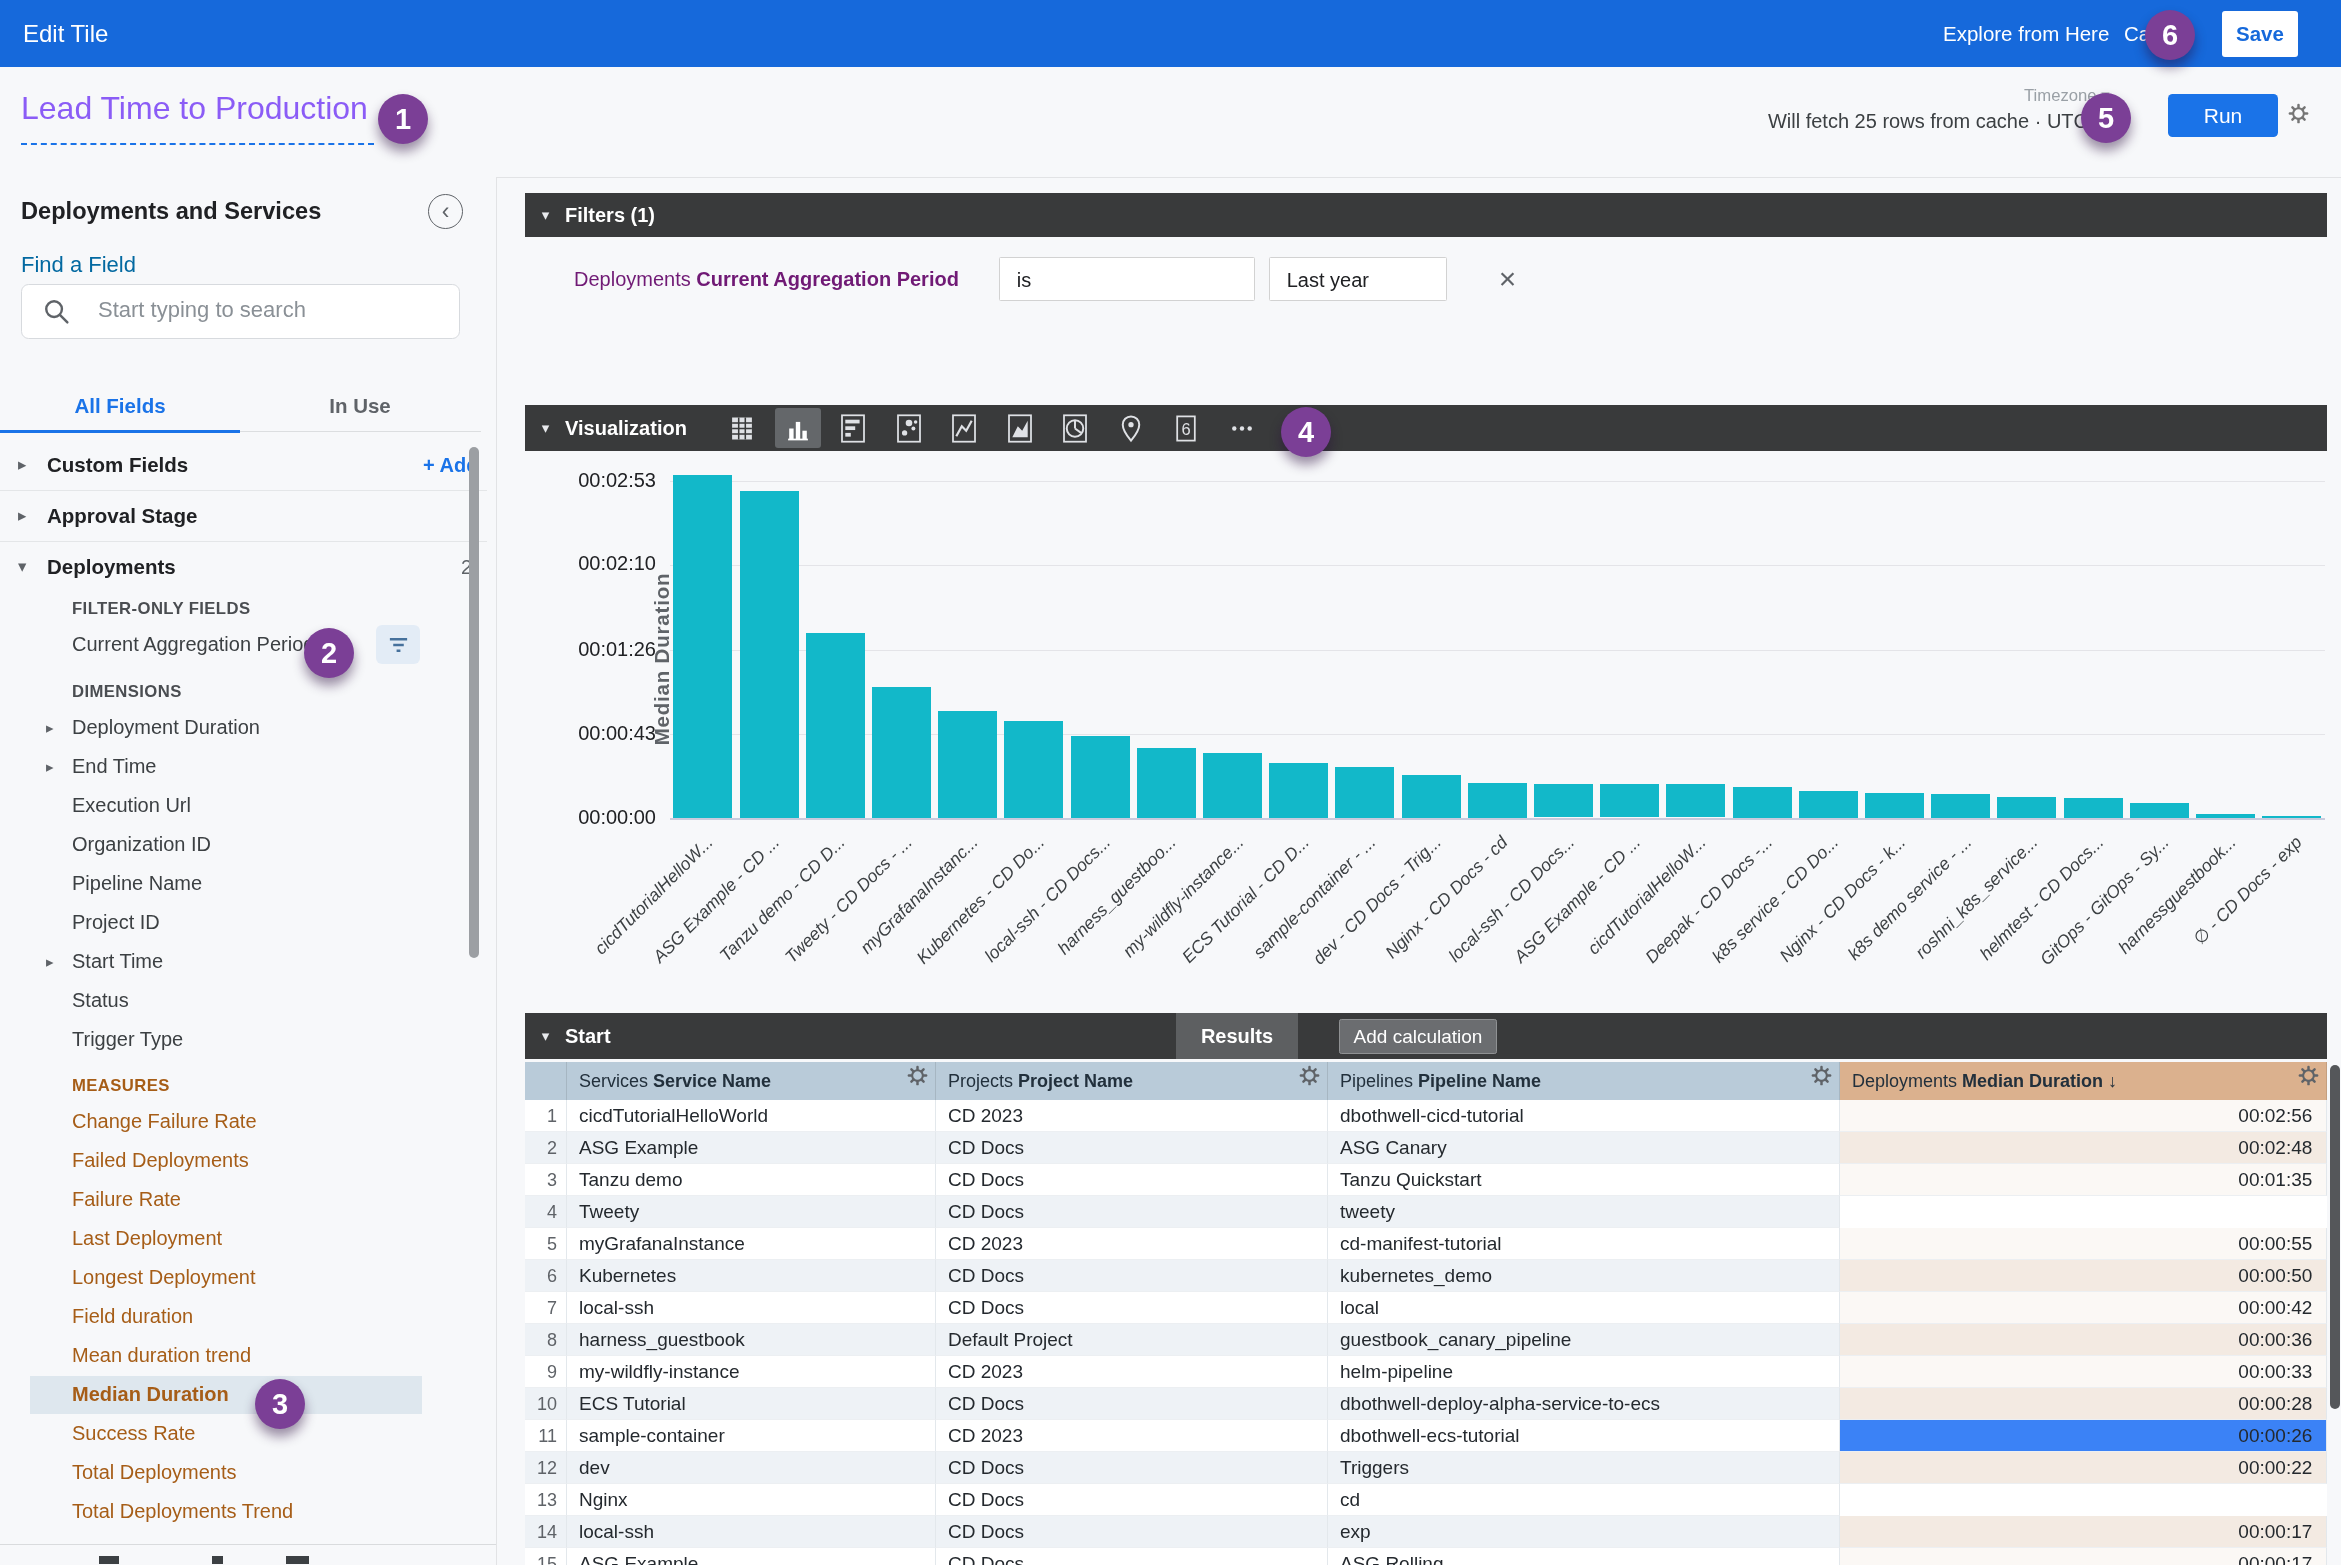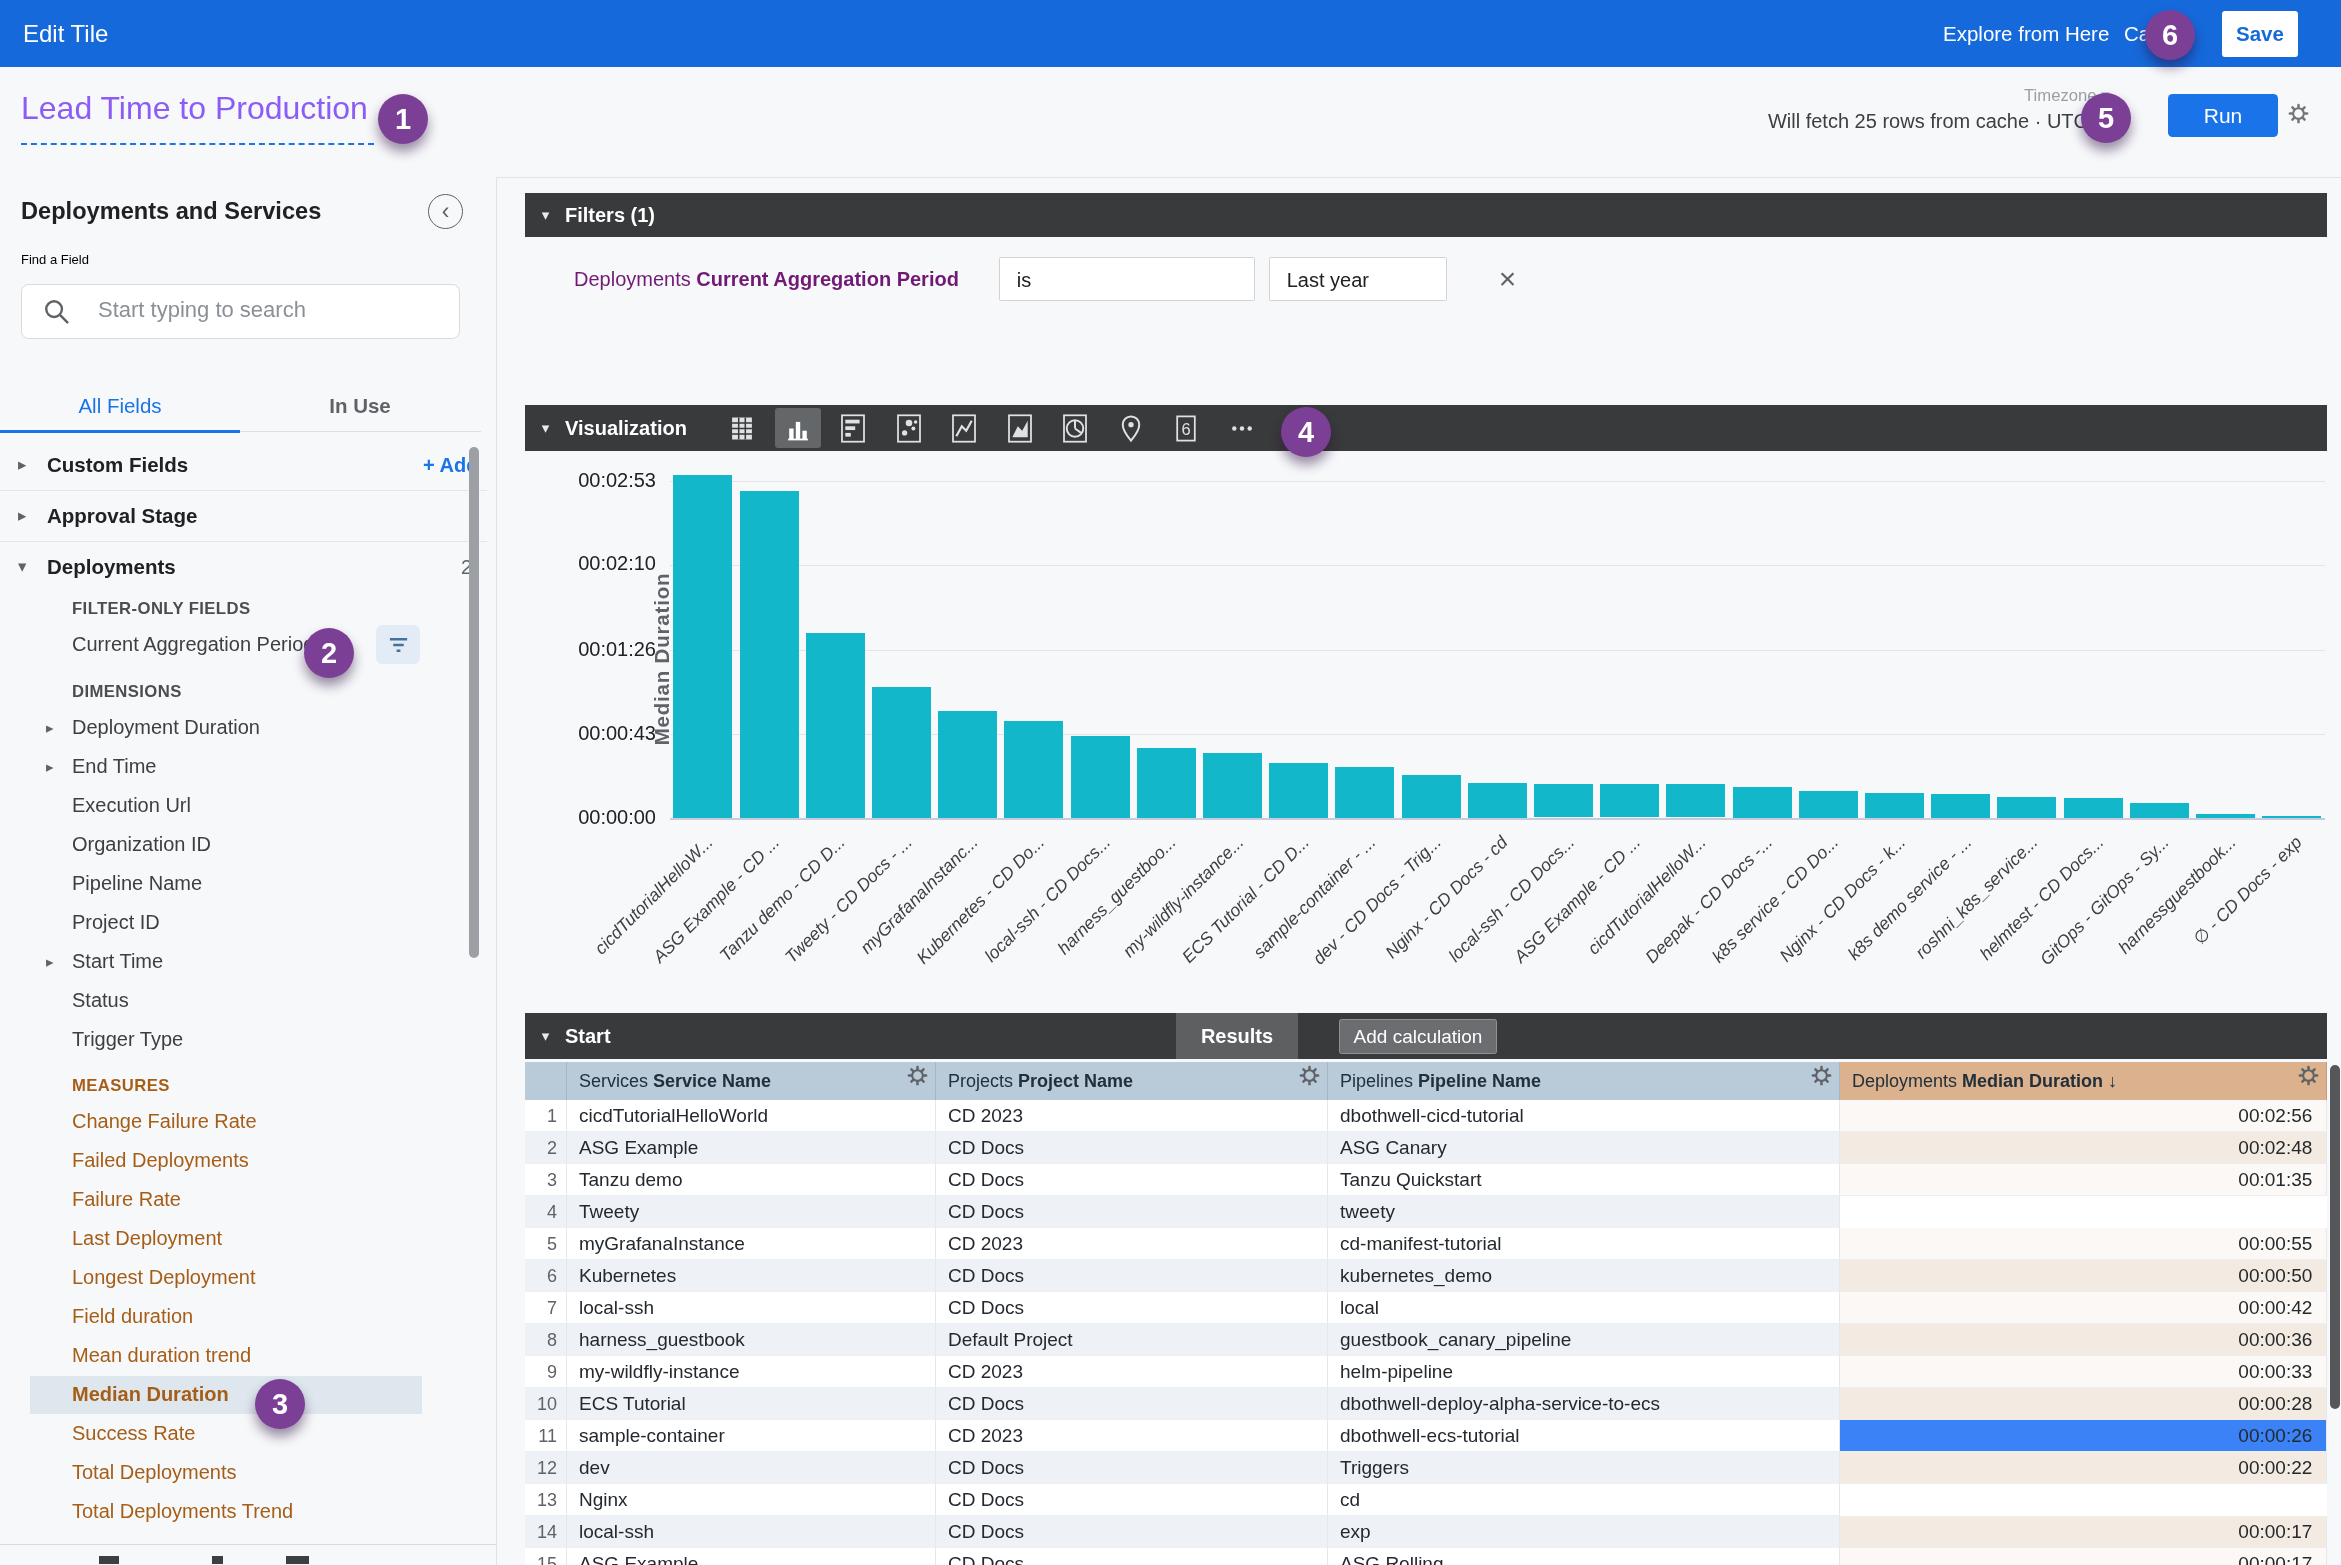--- a/index.html
+++ b/index.html
@@ -18,26 +18,26 @@
   .title-dash{position:absolute;left:21px;top:76px;width:353px;border-bottom:2.3px dashed #1a73e8;}
   .fetch-status{position:absolute;top:43px;right:2342px;font-size:20px;color:#3c4043;white-space:nowrap;}
   .tz-label{position:absolute;top:18px;font-size:16.7px;color:#9aa0a6;white-space:nowrap;}
   .run-btn{position:absolute;left:2168px;top:27px;width:110px;height:43px;background:#1a73e8;color:#fff;font-size:21px;
     border:none;border-radius:4.6px;display:flex;align-items:center;justify-content:center;cursor:pointer;}
   
   .sidebar{position:absolute;left:0;top:177px;width:496px;height:1389px;background:#f7f8fa;border-right:0.8px solid #e2e3e5;overflow:hidden;}
   .sb-title{position:absolute;left:21px;top:21px;font-size:23.6px;font-weight:bold;color:#202124;}
   .collapse-circle{position:absolute;left:428px;top:16.7px;width:33px;height:33px;border:1.5px solid #5f6368;border-radius:50%;
     color:#5f6368;font-size:23px;display:flex;align-items:center;justify-content:center;cursor:pointer;}
-  .find-label{position:absolute;left:21px;top:75px;font-size:13px;color:#000000;}
+  .find-label{position:absolute;left:21px;top:75px;font-size:22px;color:#0369a1;}
   .search-box{position:absolute;left:21px;top:107px;width:437px;height:53px;background:#fff;border:1.5px solid #d7dade;border-radius:7.6px;}
   .search-box .ph{position:absolute;left:76px;top:0;line-height:50px;font-size:22px;color:#8a9096;white-space:nowrap;}
   .tabs{position:absolute;left:0;top:207px;width:481px;height:47px;border-bottom:0.8px solid #dcdee0;}
   .tab{position:absolute;top:0;width:240px;text-align:center;line-height:44px;font-size:20.5px;cursor:pointer;}
-  .tab.active{color:#1a73e8;font-weight:normal;}
+  .tab.active{color:#1a73e8;font-weight:bold;}
   .tab.inactive{color:#5f6368;font-weight:bold;}
   .tab-underline{position:absolute;left:0;top:253px;width:240px;height:3px;background:#1a73e8;}
   #field-list{position:absolute;left:0;top:263px;width:487px;}
   .fl-group{position:relative;height:50px;border-bottom:0.8px solid #e4e6e8;}
   .fl-group.noline{border-bottom:none;}
   .fl-group .lbl{position:absolute;left:47px;top:0;line-height:50px;font-size:20.5px;font-weight:bold;color:#202124;}
   .fl-group .caret{position:absolute;left:18px;top:0;line-height:50px;font-size:16.7px;color:#5f6368;}
   .fl-add{position:absolute;left:423px;top:0;line-height:50px;font-size:20px;color:#1a73e8;font-weight:bold;white-space:nowrap;cursor:pointer;}
   .fl-count{position:absolute;left:461px;top:0;line-height:50px;font-size:20px;color:#5f6368;}
   .fl-sub{position:relative;height:33px;}

